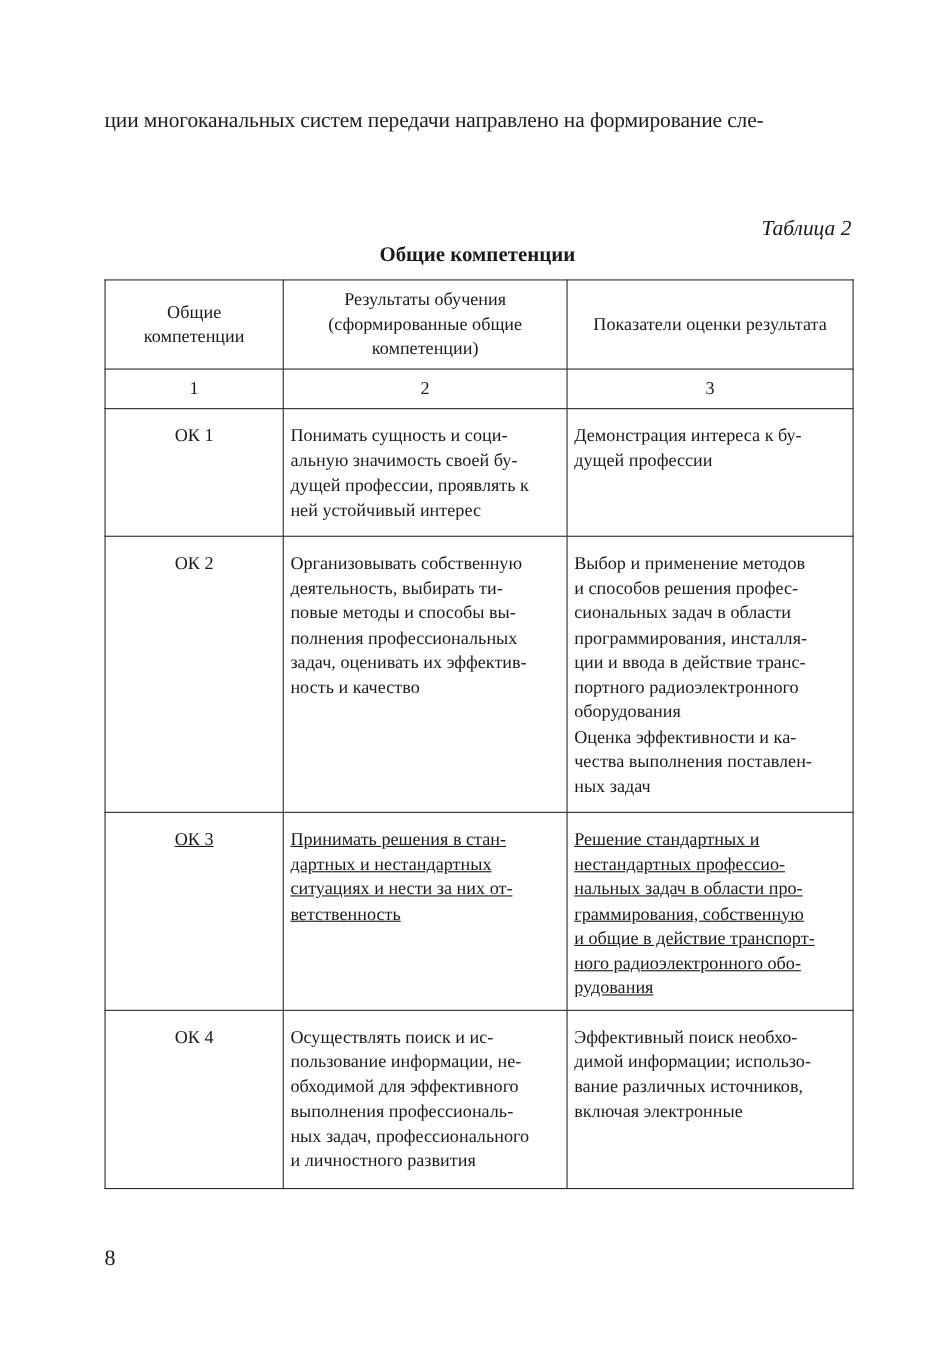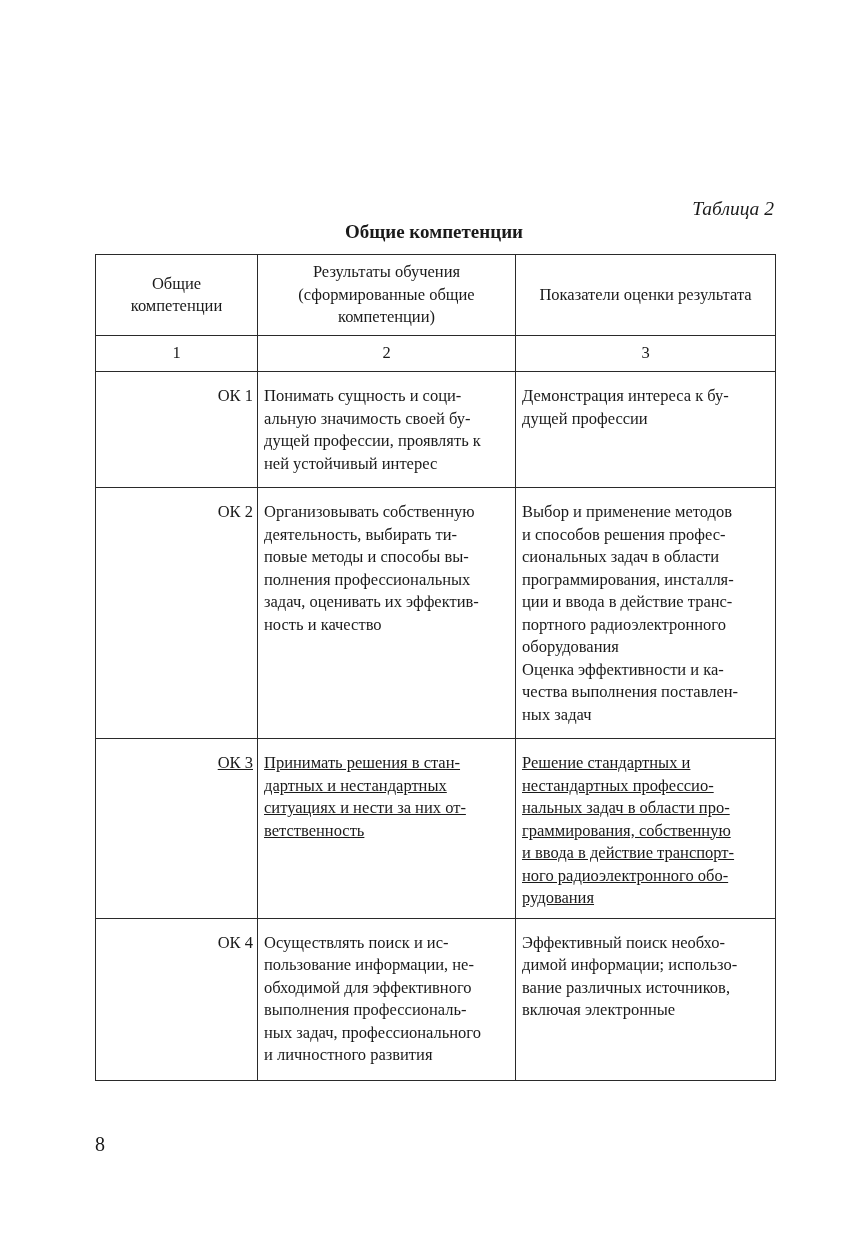--- a/index.html
+++ b/index.html
@@ -30,31 +30,32 @@
   table.comp td, table.comp th {
     border: 1.2px solid #2a2a2a; vertical-align: top; font-weight: normal;
   }
   table.comp th {
     text-align: center; vertical-align: middle; padding: 5px 6px;
     height: 70px; line-height: 22.5px;
   }
   table.comp tr.num td {
     text-align: center; vertical-align: middle; height: 25px; padding: 5px 0;
   }
-  table.comp td.code { text-align: right; padding: 13px 4px 8px 4px; }
+  table.comp td.code { text-align: center; padding: 13px 4px 8px 4px; }
   table.comp td.text { padding: 13px 5px 8px 6px; text-align: left; }
   table.comp td.text span.line { display: block; white-space: nowrap; }
   .page-number {
     position: absolute; left: 95px; top: 1133px; font-size: 20px;
   }
 </style>
 </head>
 <body>
 
 <div class="intro">
+  <p>ции многоканальных систем передачи направлено на формирование сле-</p>
 </div>
 
 <div class="table-label">Таблица 2</div>
 <div class="table-title">Общие компетенции</div>
 
 <table class="comp">
   <colgroup>
     <col style="width:162px">
     <col style="width:258px">
     <col style="width:260px">
@@ -114,21 +115,21 @@
           <span class="line">Принимать решения в стан-</span>
           <span class="line">дартных и нестандартных</span>
           <span class="line">ситуациях и нести за них от-</span>
           <span class="line">ветственность</span>
         </td>
         <td class="text">
           <span class="line">Решение стандартных и</span>
           <span class="line">нестандартных профессио-</span>
           <span class="line">нальных задач в области про-</span>
           <span class="line">граммирования, собственную</span>
-          <span class="line">и ввода в действие транспорт-</span>
+          <span class="line">и общие в действие транспорт-</span>
           <span class="line">ного радиоэлектронного обо-</span>
           <span class="line">рудования</span>
         </td>
       </tr>
       <tr style="height: 162px;">
         <td class="code">ОК 4</td>
         <td class="text">
           <span class="line">Осуществлять поиск и ис-</span>
           <span class="line">пользование информации, не-</span>
           <span class="line">обходимой для эффективного</span>

